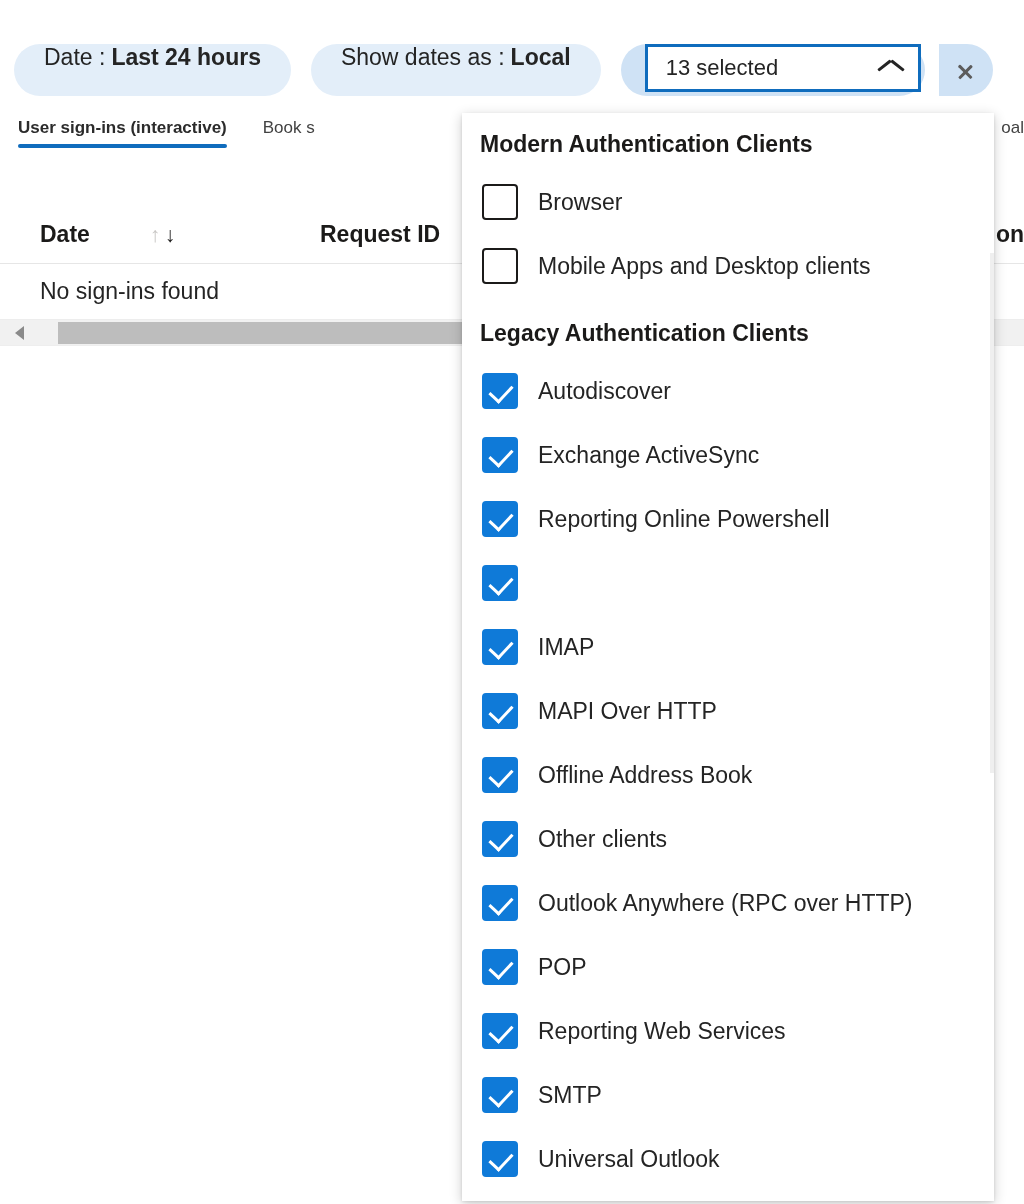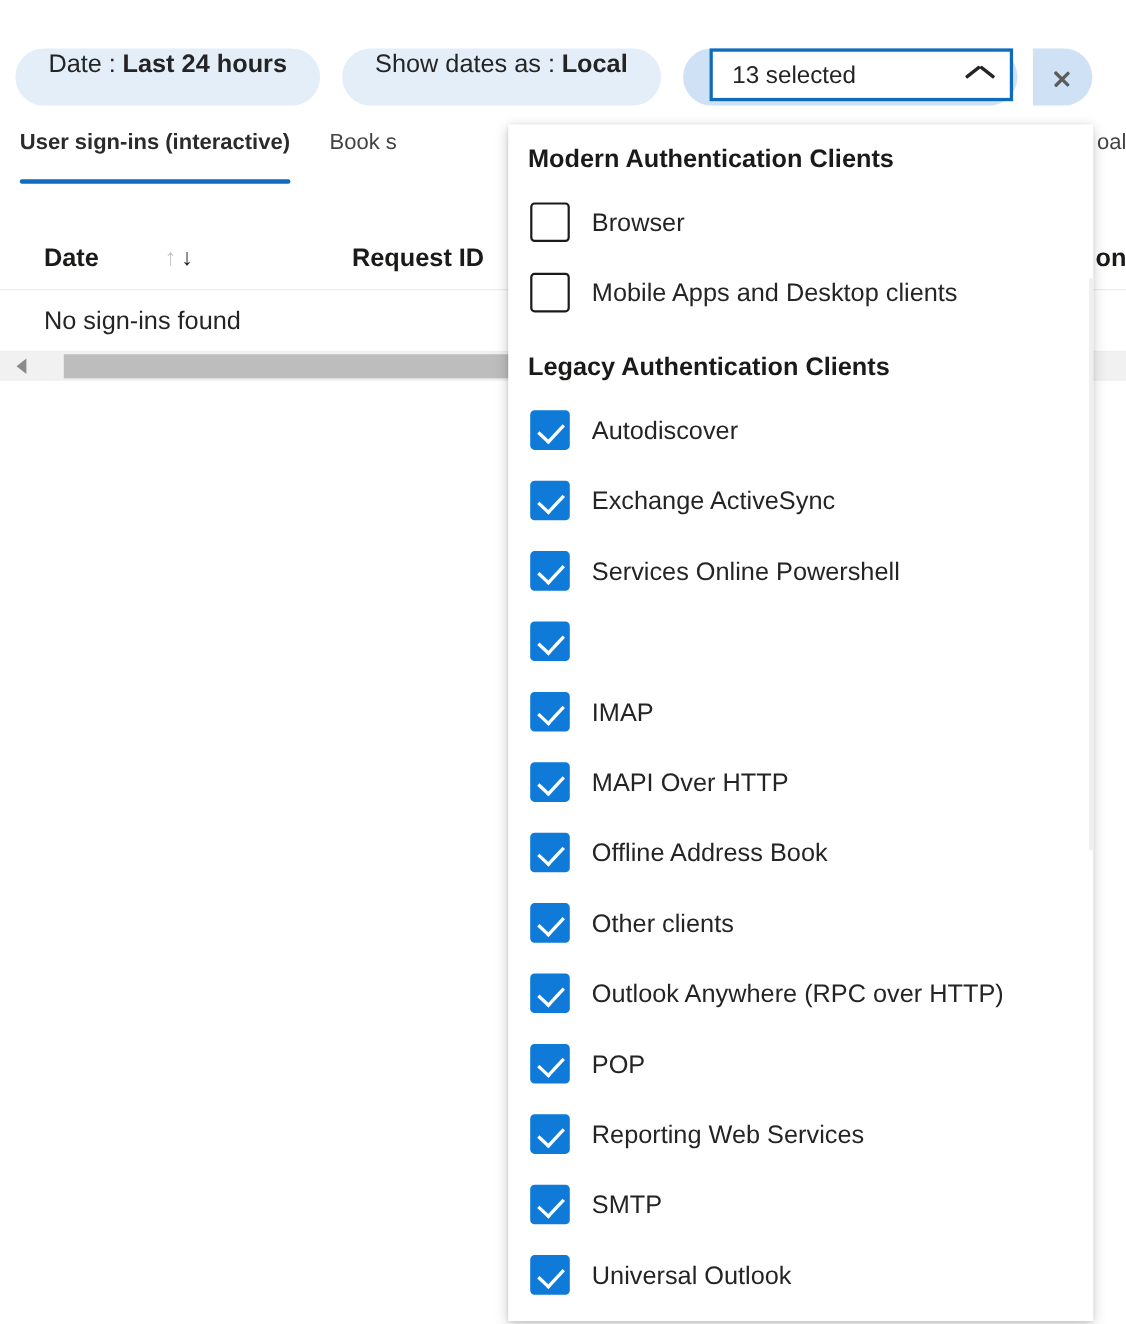--- a/index.html
+++ b/index.html
@@ -112,23 +112,23 @@
     position: absolute;
     left: 0; top: 118px;
     width: 1024px; height: 52px;
     display: flex;
     align-items: flex-start;
     gap: 36px;
     padding-left: 18px;
     white-space: nowrap;
   }
   .tab {
-    font-size: 20px;
+    font-size: 17px;
     color: #424242;
-    padding-bottom: 26px;
+    padding-bottom: 10px;
     cursor: pointer;
     position: relative;
   }
   .tab.active {
     color: #2b2b2b;
     font-weight: 600;
   }
   .tab.active::after {
     content: "";
     position: absolute;
@@ -374,21 +374,21 @@
     <div class="dd-item">
       <span class="cb checked"></span>
       <span class="dd-label">Autodiscover</span>
     </div>
     <div class="dd-item">
       <span class="cb checked"></span>
       <span class="dd-label">Exchange ActiveSync</span>
     </div>
     <div class="dd-item">
       <span class="cb checked"></span>
-      <span class="dd-label">Services Online Powershell</span>
+      <span class="dd-label">Reporting Online Powershell</span>
     </div>
     <div class="dd-item">
       <span class="cb checked"></span>
     </div>
     <div class="dd-item">
       <span class="cb checked"></span>
       <span class="dd-label">IMAP</span>
     </div>
     <div class="dd-item">
       <span class="cb checked"></span>

